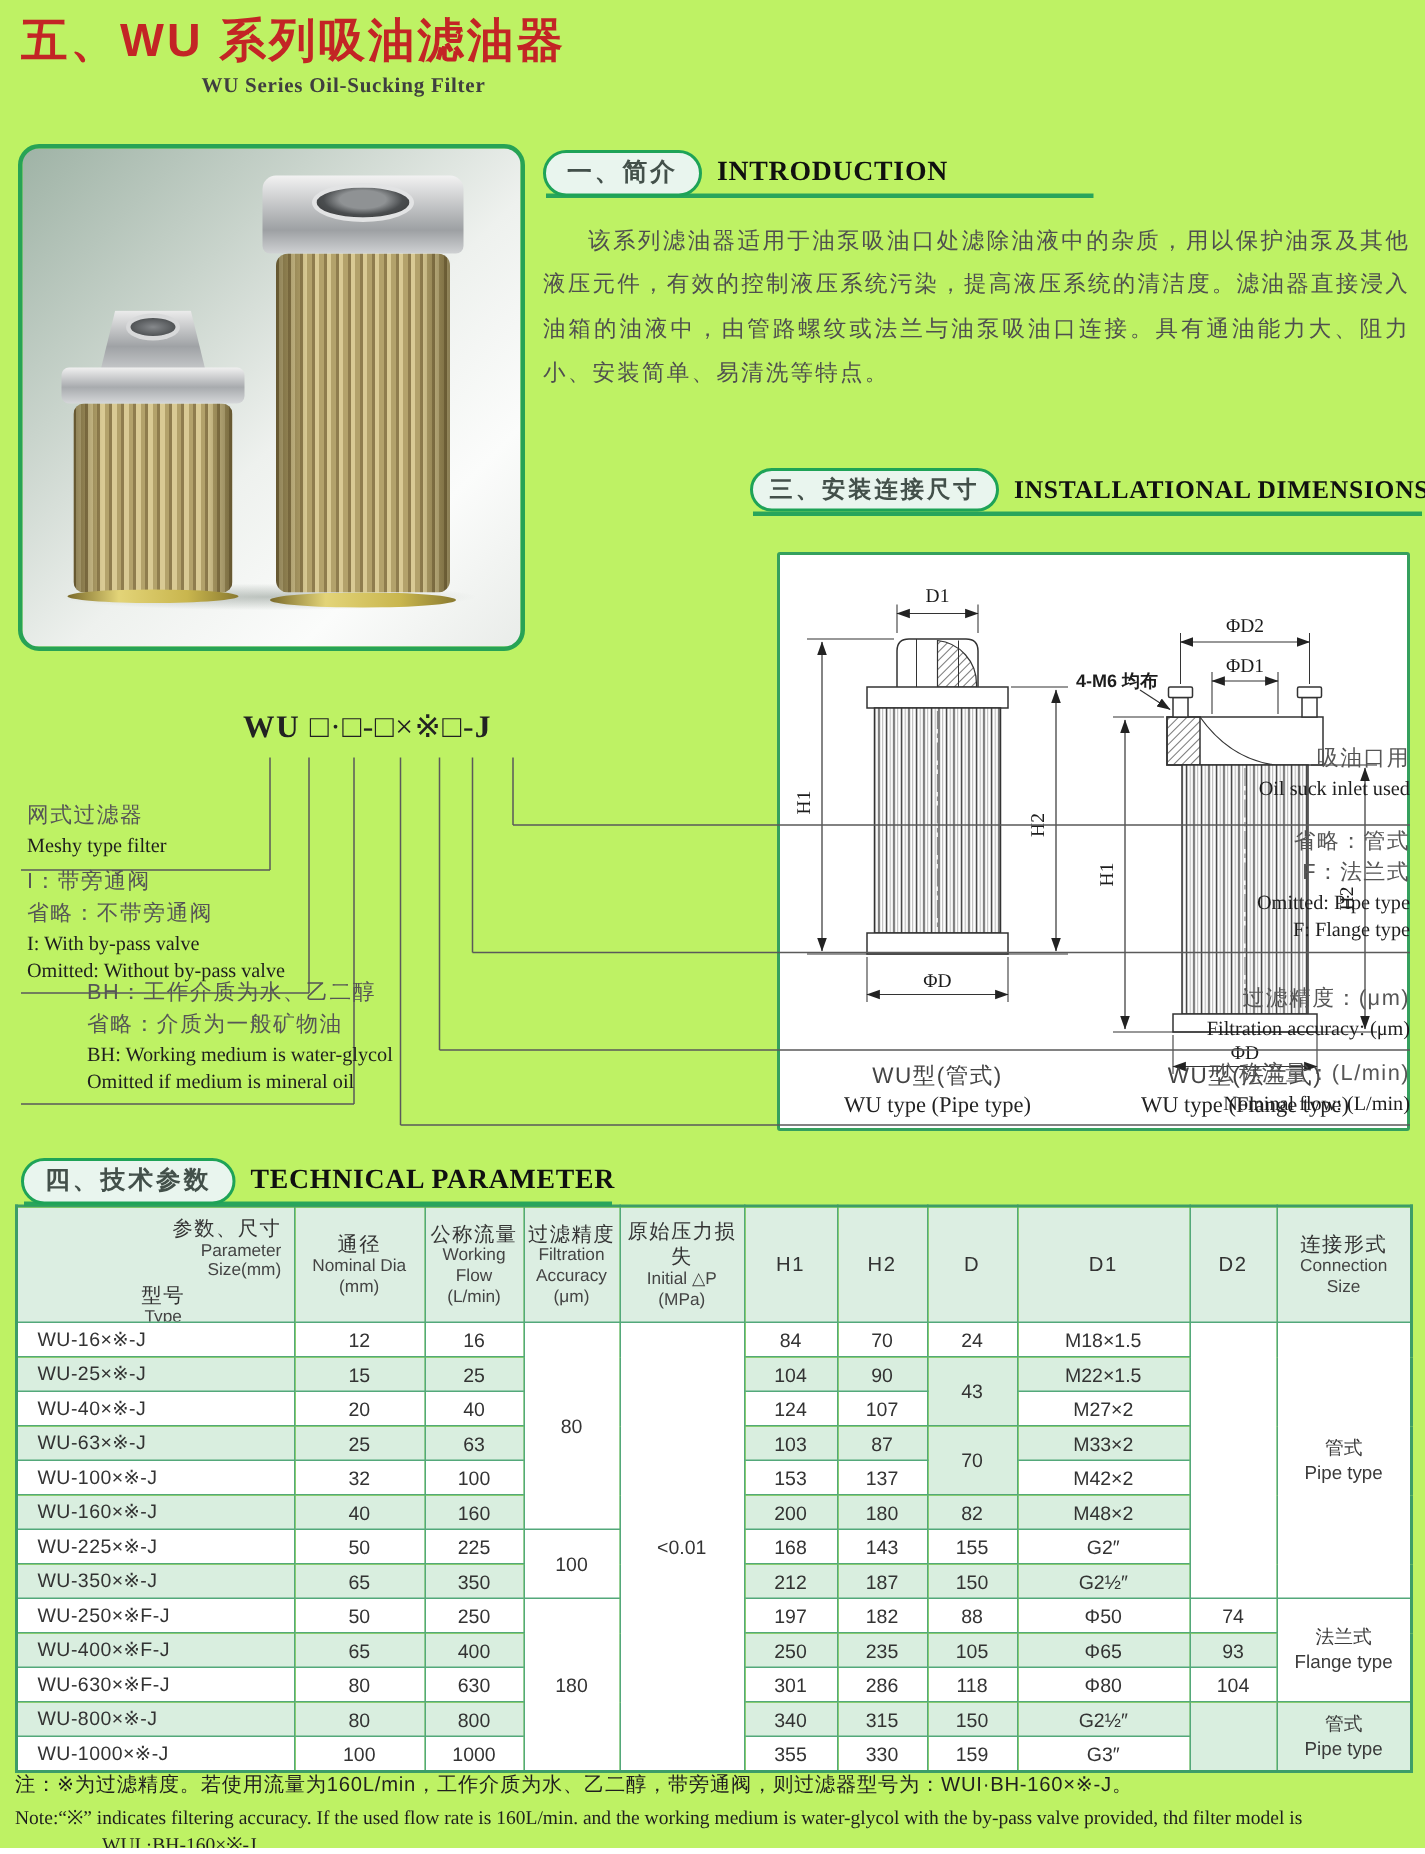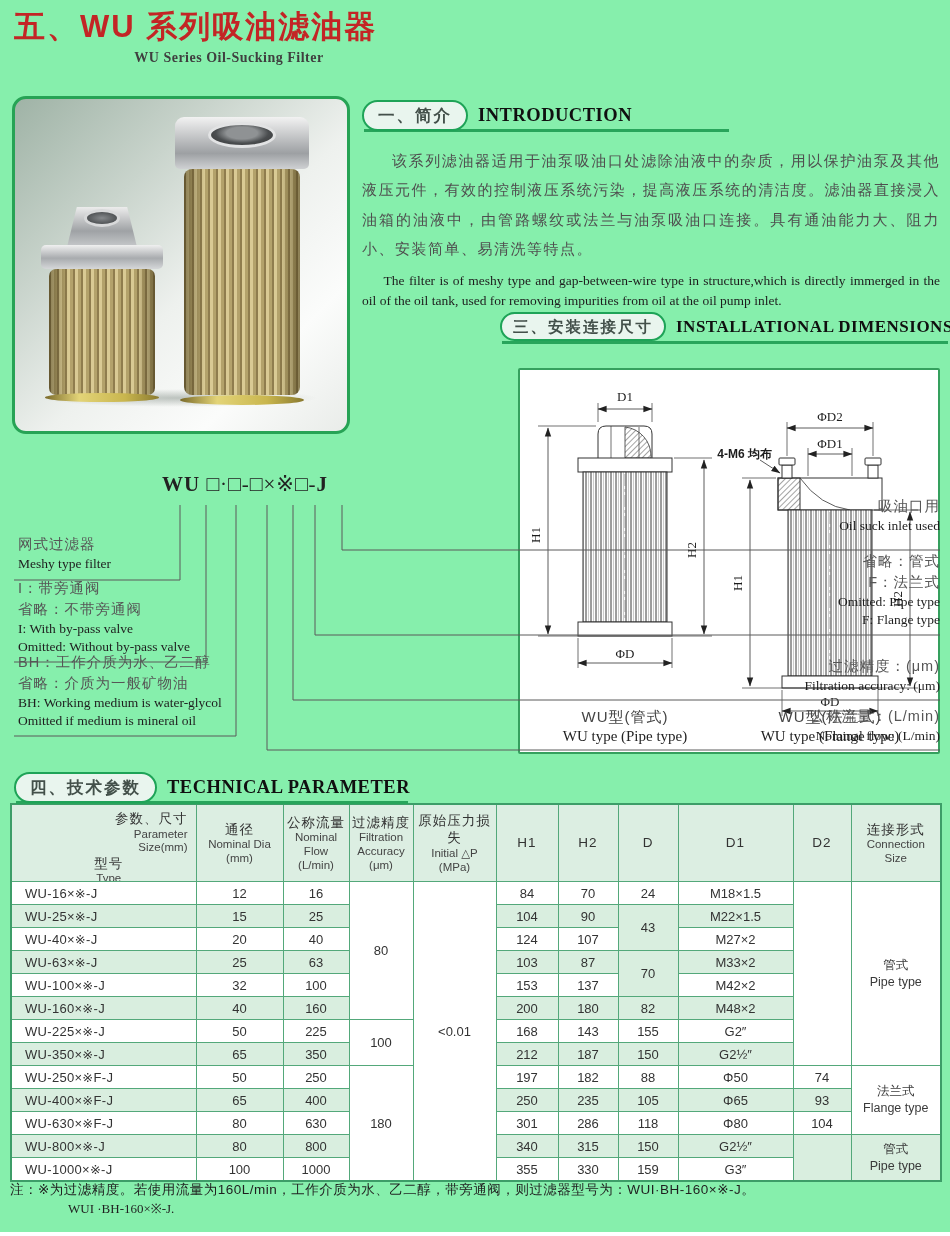--- a/index.html
+++ b/index.html
@@ -1,16 +1,16 @@
 <!DOCTYPE html>
 <html><head>
 <meta charset="utf-8">
 <style>
   html,body{margin:0;padding:0;background:#fff;}
-  .page{position:relative;width:950px;height:1232px;background:#86efac;overflow:hidden;
+  .page{position:relative;width:950px;height:1232px;background:#bef264;overflow:hidden;
         font-family:"Liberation Sans","DejaVu Sans",sans-serif;}
   
   .title{position:absolute;left:14px;top:6px;width:460px;}
   .title-zh{font-size:31px;font-weight:bold;color:#c32525;letter-spacing:2px;}
   .title-en{width:430px;text-align:center;font-family:"Liberation Serif","DejaVu Serif",serif;
             font-weight:bold;font-size:14px;color:#3f3f3f;margin-top:2px;letter-spacing:0.5px;}
   
   .sec{position:absolute;display:flex;align-items:center;gap:10px;}
   .pill{position:relative;z-index:2;display:inline-block;border:2px solid #1ea357;border-radius:17px;
         background:#e9f5ee;padding:3px 14px;font-size:16.5px;font-weight:bold;color:#43504a;
@@ -123,21 +123,20 @@
     </div>
   </div>
 
   <div class="sec" style="left:362px;top:100px;">
     <span class="pill">一、简介</span>
     <span class="sec-en">INTRODUCTION</span>
     <span class="sec-rule" style="width:365px;"></span>
   </div>
   <div class="intro">
     <div class="intro-zh">该系列滤油器适用于油泵吸油口处滤除油液中的杂质，用以保护油泵及其他液压元件，有效的控制液压系统污染，提高液压系统的清洁度。滤油器直接浸入油箱的油液中，由管路螺纹或法兰与油泵吸油口连接。具有通油能力大、阻力小、安装简单、易清洗等特点。</div>
-    <div class="intro-en">The filter is of meshy type and gap-between-wire type in structure,which is directly immerged in the oil of the oil tank, used for removing impurities from oil at the oil pump inlet.</div>
   </div>
 
   <div class="sec" style="left:500px;top:312px;">
     <span class="pill" style="font-size:15.5px;padding:3px 11px;">三、安装连接尺寸</span>
     <span class="sec-en" style="font-size:17px;">INSTALLATIONAL DIMENSIONS</span>
     <span class="sec-rule" style="width:446px;"></span>
   </div>
 
   <div class="install-box">
     <svg width="418" height="380" viewBox="0 0 418 380">
@@ -250,21 +249,21 @@
     <div class="td-label td-left" style="top:62px;">
       <div class="zh-line">网式过滤器</div>
       <div class="en-line">Meshy type filter</div>
     </div>
     <div class="td-label td-left" style="top:106px;">
       <div class="zh-line">I：带旁通阀</div>
       <div class="zh-line">省略：不带旁通阀</div>
       <div class="en-line">I: With by-pass valve</div>
       <div class="en-line">Omitted: Without by-pass valve</div>
     </div>
-    <div class="td-label td-left" style="top:180px;">
+    <div class="td-label td-left" style="top:180px;margin-left:40px;">
       <div class="zh-line">BH：工作介质为水、乙二醇</div>
       <div class="zh-line">省略：介质为一般矿物油</div>
       <div class="en-line">BH: Working medium is water-glycol</div>
       <div class="en-line">Omitted if medium is mineral oil</div>
     </div>
     <div class="td-label td-right" style="top:24px;">
       <div class="zh-line">吸油口用</div>
       <div class="en-line">Oil suck inlet used</div>
     </div>
     <div class="td-label td-right" style="top:79px;">
@@ -319,21 +318,21 @@
                 </div>
               </div>
             </th>
             <th>
               <div class="h-zh">通径</div>
               <div class="h-en">Nominal Dia</div>
               <div class="h-en">(mm)</div>
             </th>
             <th>
               <div class="h-zh">公称流量</div>
-              <div class="h-en">Nominal</div>
+              <div class="h-en">Working</div>
               <div class="h-en">Flow</div>
               <div class="h-en">(L/min)</div>
             </th>
             <th>
               <div class="h-zh">过滤精度</div>
               <div class="h-en">Filtration</div>
               <div class="h-en">Accuracy</div>
               <div class="h-en">(μm)</div>
             </th>
             <th>
@@ -493,16 +492,17 @@
             <td>330</td>
             <td>159</td>
             <td>G3″</td>
           </tr>
         </tbody>
     </table>
   </div>
 
   <div class="notes">
     <div class="note-zh">注：※为过滤精度。若使用流量为160L/min，工作介质为水、乙二醇，带旁通阀，则过滤器型号为：WUI·BH-160×※-J。</div>
+    <div class="note-en">Note:“※” indicates filtering accuracy. If the used flow rate is 160L/min. and the working medium is water-glycol with the by-pass valve provided, thd filter model is</div>
     <div class="note-en2">WUI ·BH-160×※-J.</div>
   </div>
 
 </div>
 
 </body></html>

